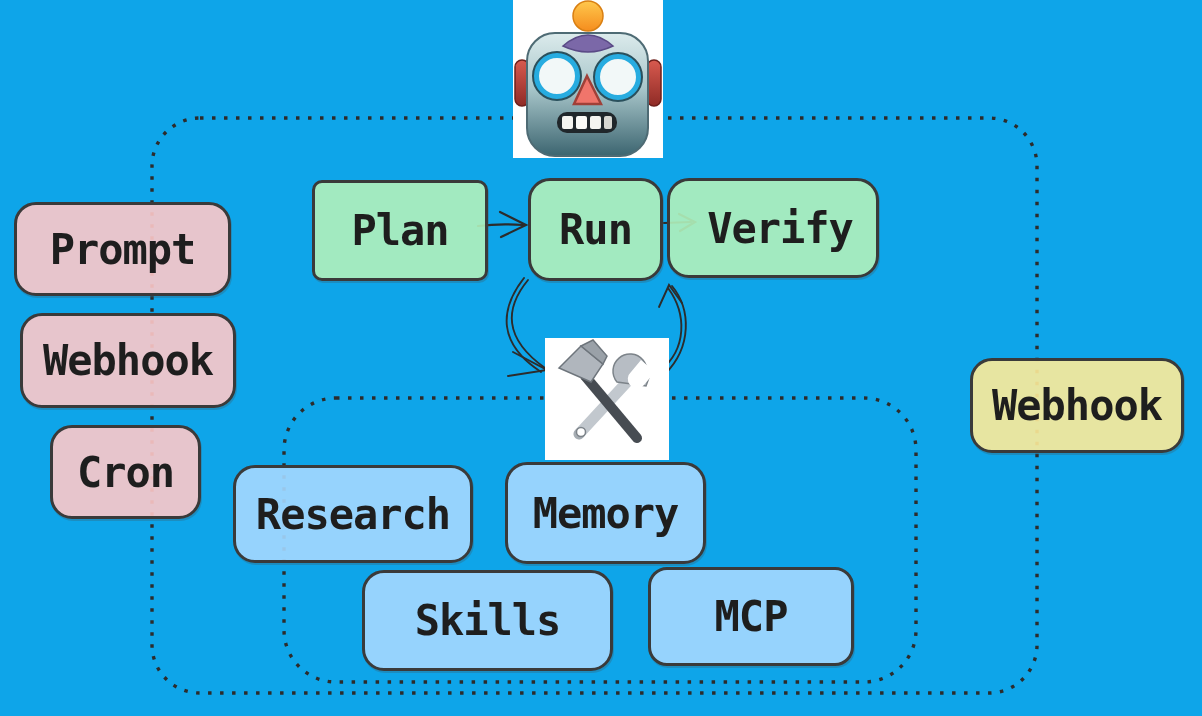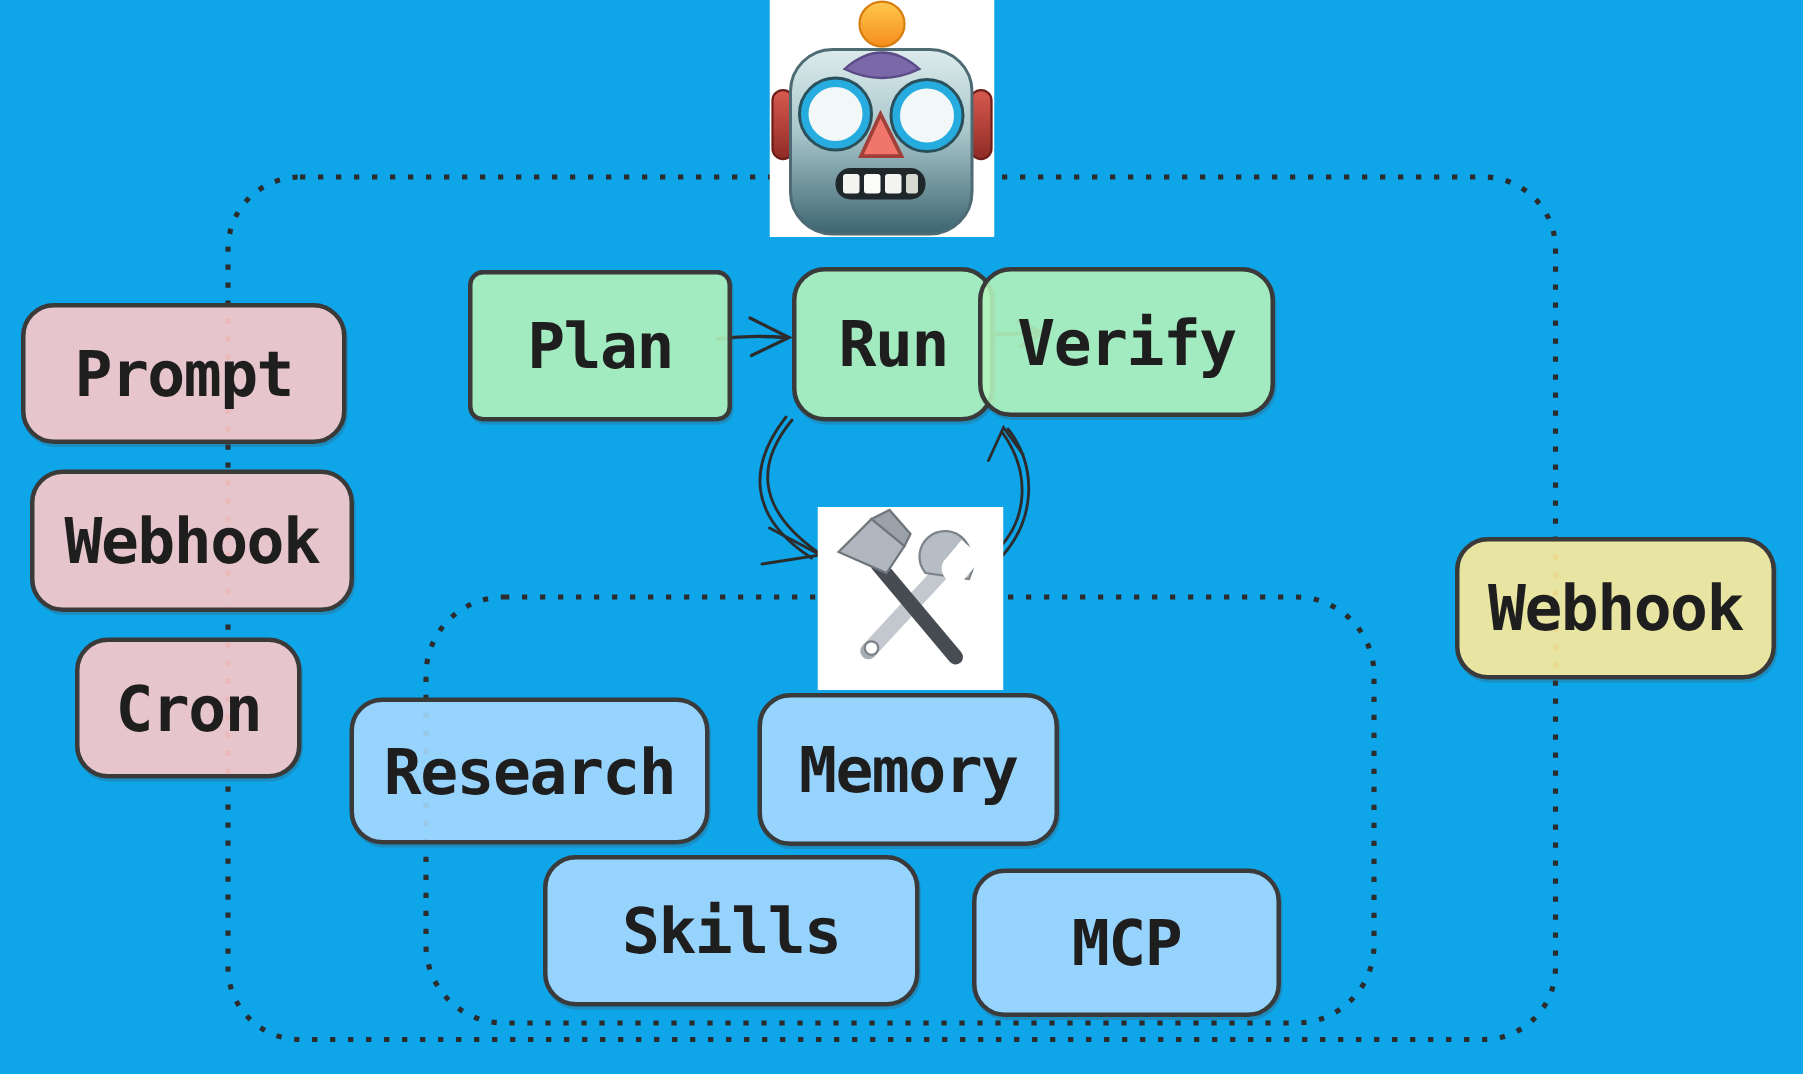--- a/index.html
+++ b/index.html
@@ -16,31 +16,31 @@
     box-shadow:1px 2px 0 rgba(70,70,70,0.25);
     z-index:2;letter-spacing:-1px;
   }
   .fill-green {background:rgba(178,242,187,0.90);}
   .fill-pink  {background:rgba(255,201,201,0.90);}
   .fill-blue  {background:rgba(165,216,255,0.90);}
   .fill-yellow{background:rgba(255,236,153,0.90);}
 
   .n-plan       {left:312px;top:180px;width:170px;height:95px;border-radius:10px;}
   .n-run        {left:528px;top:178px;width:129px;height:97px;}
-  .n-verify     {left:652px;top:178px;width:192px;height:94px;}
+  .n-verify     {left:667px;top:178px;width:192px;height:94px;padding-left:14px;}
   .n-prompt     {left:14px; top:202px;width:211px;height:88px;}
   .n-webhook-in {left:20px; top:313px;width:210px;height:89px;}
   .n-cron       {left:50px; top:425px;width:145px;height:88px;}
   .n-output     {left:965px;top:252px;width:203px;height:85px;}
   .n-webhook-out{left:970px;top:358px;width:208px;height:89px;}
   .n-research   {left:233px;top:465px;width:234px;height:92px;}
   .n-memory     {left:505px;top:462px;width:195px;height:96px;}
   .n-effects    {left:743px;top:461px;width:222px;height:97px;}
   .n-skills     {left:362px;top:570px;width:245px;height:95px;text-align:right;}
-  .n-mcp        {left:648px;top:579px;width:200px;height:93px;}
+  .n-mcp        {left:648px;top:567px;width:200px;height:93px;border-radius:19px;}
 
   .robot{left:513px;top:0;width:150px;height:158px;}
   .tools{left:545px;top:338px;width:124px;height:122px;}
 </style>
 </head>
 <body>
 
 <div class="canvas">
 
   <svg class="layer z0" width="1202" height="716" viewBox="0 0 1202 716">

